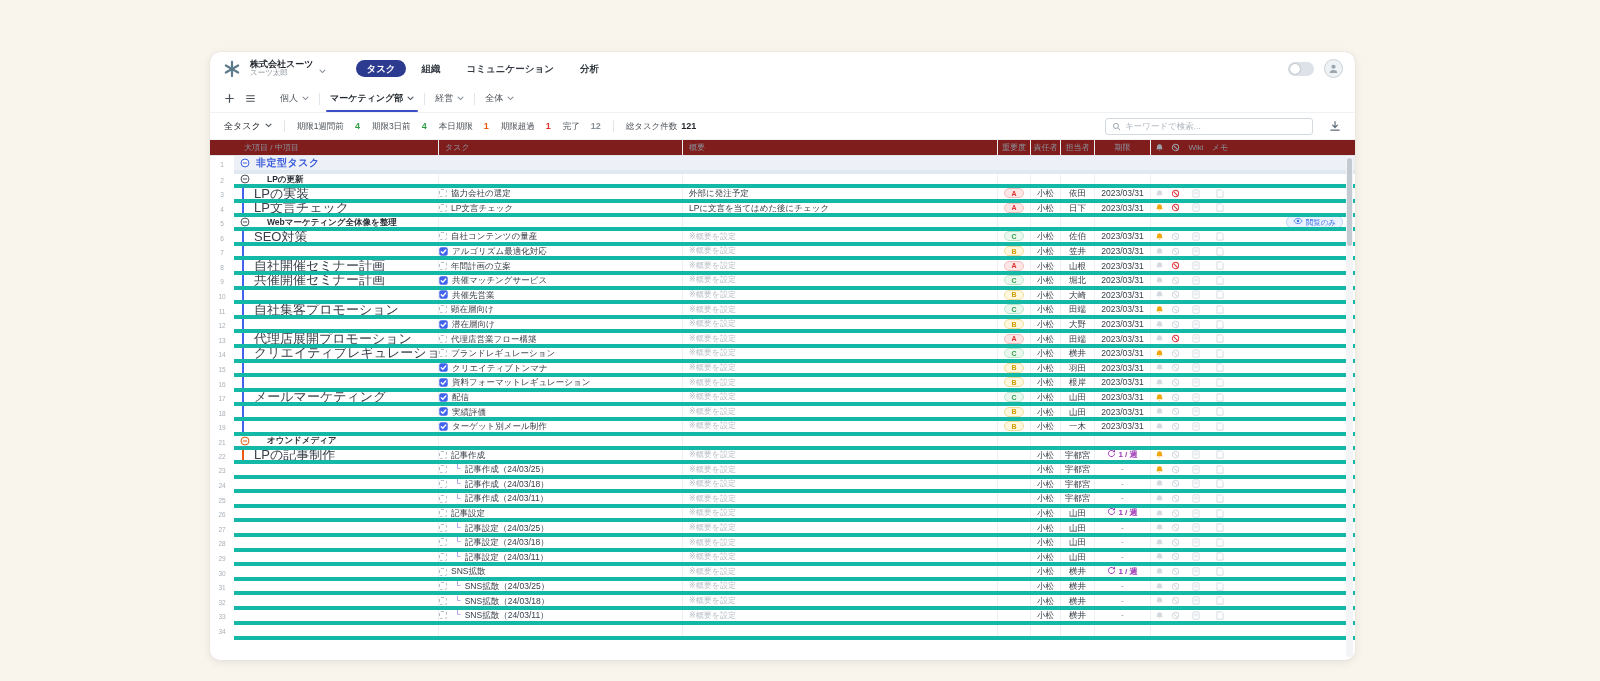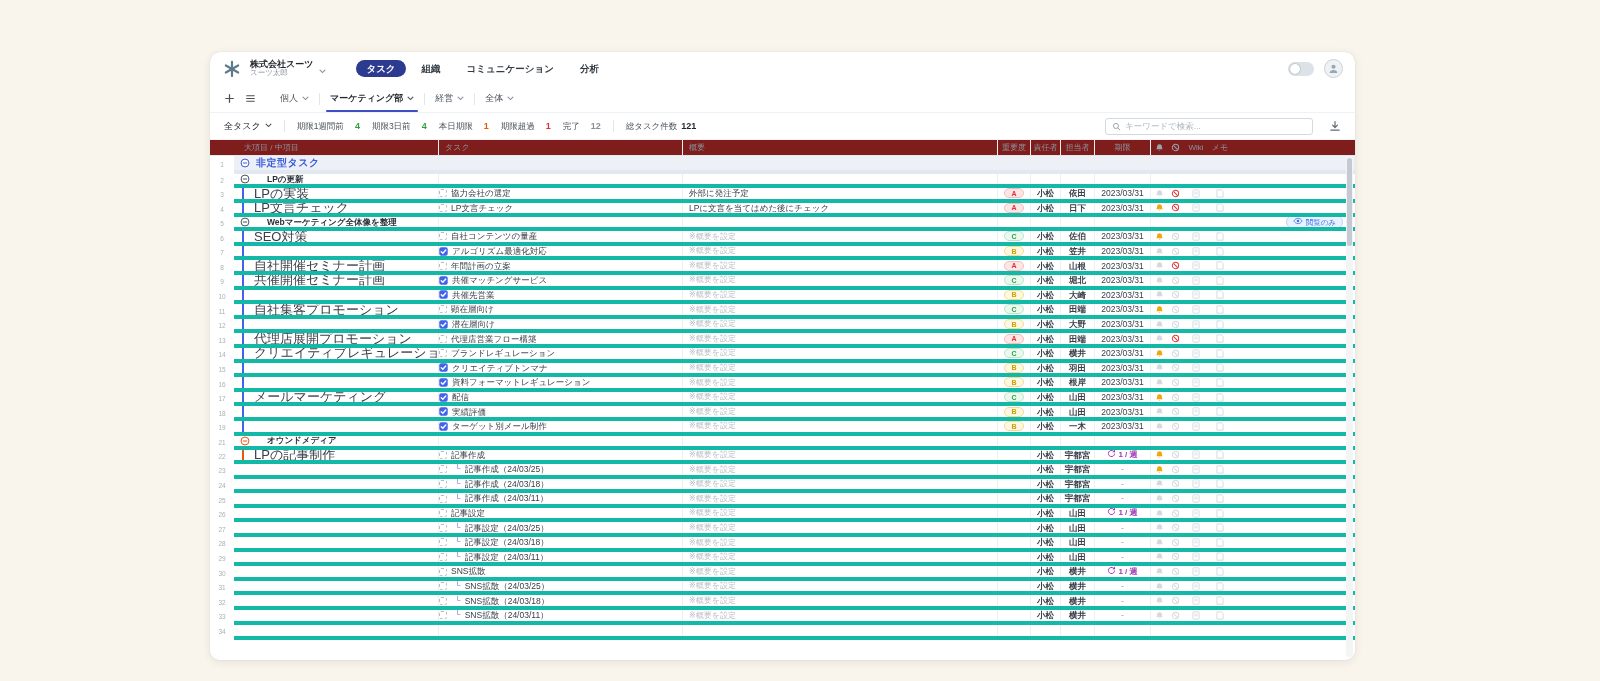--- a/index.html
+++ b/index.html
@@ -76,21 +76,21 @@
   .task-t{font-size:8.5px;color:#39404A;}
   .cb,.cb-un{flex:none;display:flex;cursor:pointer;}
   .cb-un{width:8px;height:8px;border:1px dashed #B6BDC5;border-radius:2px;background:#fff;}
   .child-mark{color:#7A68D8;font-size:8px;line-height:1;margin-left:4px;flex:none;}
   .ovcell{padding-left:6px;font-size:8.5px;color:#39404A;}
   .ovcell.muted{color:#B8BEC6;font-size:8px;}
   .imp{min-width:20px;height:10px;padding:0 4px;border-radius:5px;font-size:7px;font-weight:bold;display:flex;align-items:center;justify-content:center;line-height:1;}
   .imp-A{background:#FFE6E6;color:#E03131;border:1px solid #F2BDBD;}
   .imp-B{background:#FFF8DE;color:#D29C00;border:1px solid #EEDC9A;}
   .imp-C{background:#EAF8EF;color:#2F9E44;border:1px solid #BCE5C8;}
-  .pcell{font-size:8.5px;color:#39404A;font-weight:bold;}
+  .pcell{font-size:8.5px;color:#39404A;}
   .duecell{font-size:8.5px;color:#39404A;}
   .due-recur{display:flex;align-items:center;gap:2px;color:#9C36B5;font-size:8px;font-weight:bold;}
   .due-dash{color:#9BA3AB;}
   .view-badge{display:flex;align-items:center;gap:3px;background:#EAF2FF;border:1px solid #BCD4F7;color:#3B72E8;border-radius:8px;padding:1px 6px;font-size:7.5px;flex:none;}
   .vscroll{position:absolute;right:2px;top:104px;bottom:3px;width:7px;border-radius:4px;background:#F2F4F6;}
   .vscroll .thumb{position:absolute;left:1px;right:1px;top:2px;height:88px;border-radius:3px;background:#C3CAD1;cursor:pointer;}
 </style>
 </head>
 <body>
 

